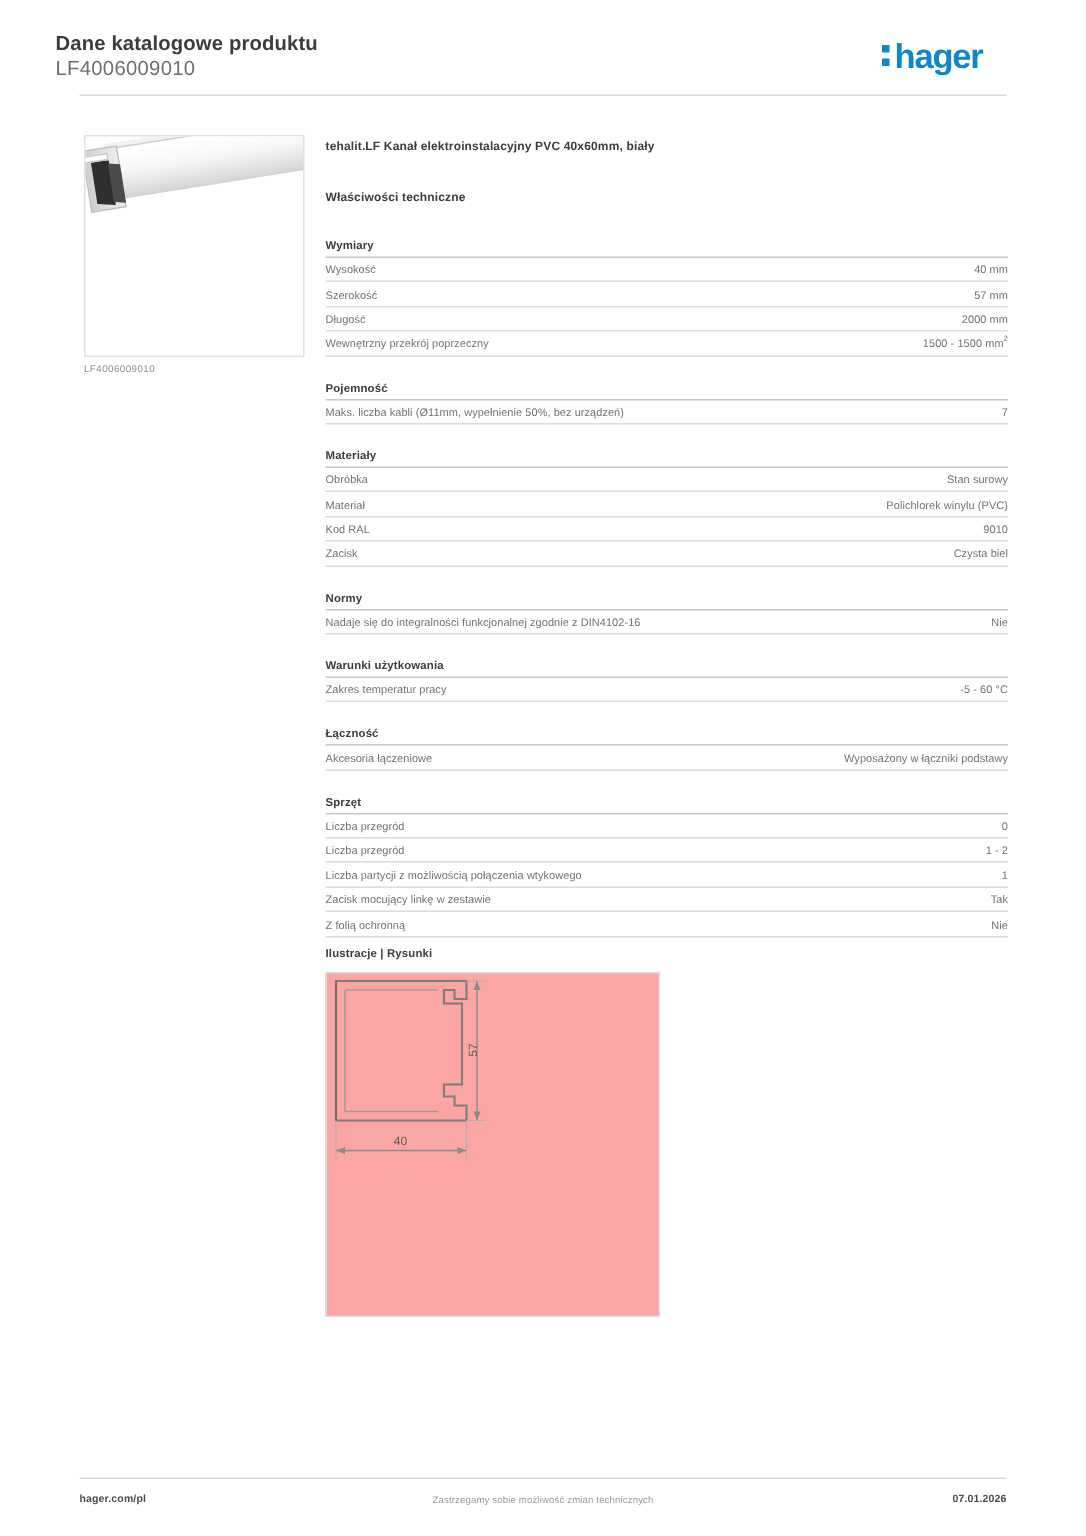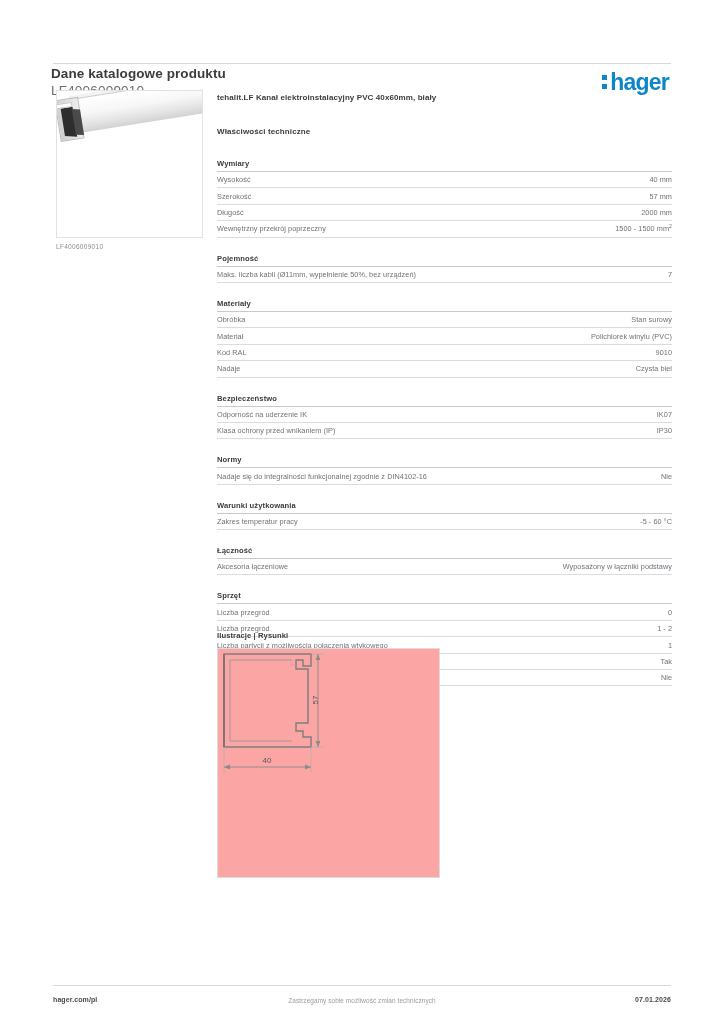--- a/index.html
+++ b/index.html
@@ -12,25 +12,24 @@
     height: 1024px;
     position: relative;
     font-family: "Liberation Sans", sans-serif;
     color: #4a4a4a;
     overflow: hidden;
   }
 
   
   .header {
     position: absolute;
-    left: 51px;
+    left: 37px;
     top: 20px;
     width: 618px;
     height: 44px;
-    margin-top: 45px;
   }
   .doc-title {
     font-size: 13.5px;
     font-weight: bold;
     color: #3c3c3c;
     letter-spacing: 0.1px;
     line-height: 17px;
   }
   .doc-ref {
     font-size: 13.5px;
@@ -351,33 +350,22 @@
         </div>
         <div class="row">
           <span class="lbl">Materiał</span>
           <span class="val">Polichlorek winylu (PVC)</span>
         </div>
         <div class="row">
           <span class="lbl">Kod RAL</span>
           <span class="val">9010</span>
         </div>
         <div class="row">
-          <span class="lbl">Nadaje</span>
+          <span class="lbl">Zacisk</span>
           <span class="val">Czysta biel</span>
-        </div>
-      </div>
-      <div class="group">
-        <div class="group-title">Bezpieczeństwo</div>
-        <div class="row">
-          <span class="lbl">Odporność na uderzenie IK</span>
-          <span class="val">IK07</span>
-        </div>
-        <div class="row">
-          <span class="lbl">Klasa ochrony przed wnikaniem (IP)</span>
-          <span class="val">IP30</span>
         </div>
       </div>
       <div class="group">
         <div class="group-title">Normy</div>
         <div class="row">
           <span class="lbl">Nadaje się do integralności funkcjonalnej zgodnie z DIN4102-16</span>
           <span class="val">Nie</span>
         </div>
       </div>
       <div class="group">

